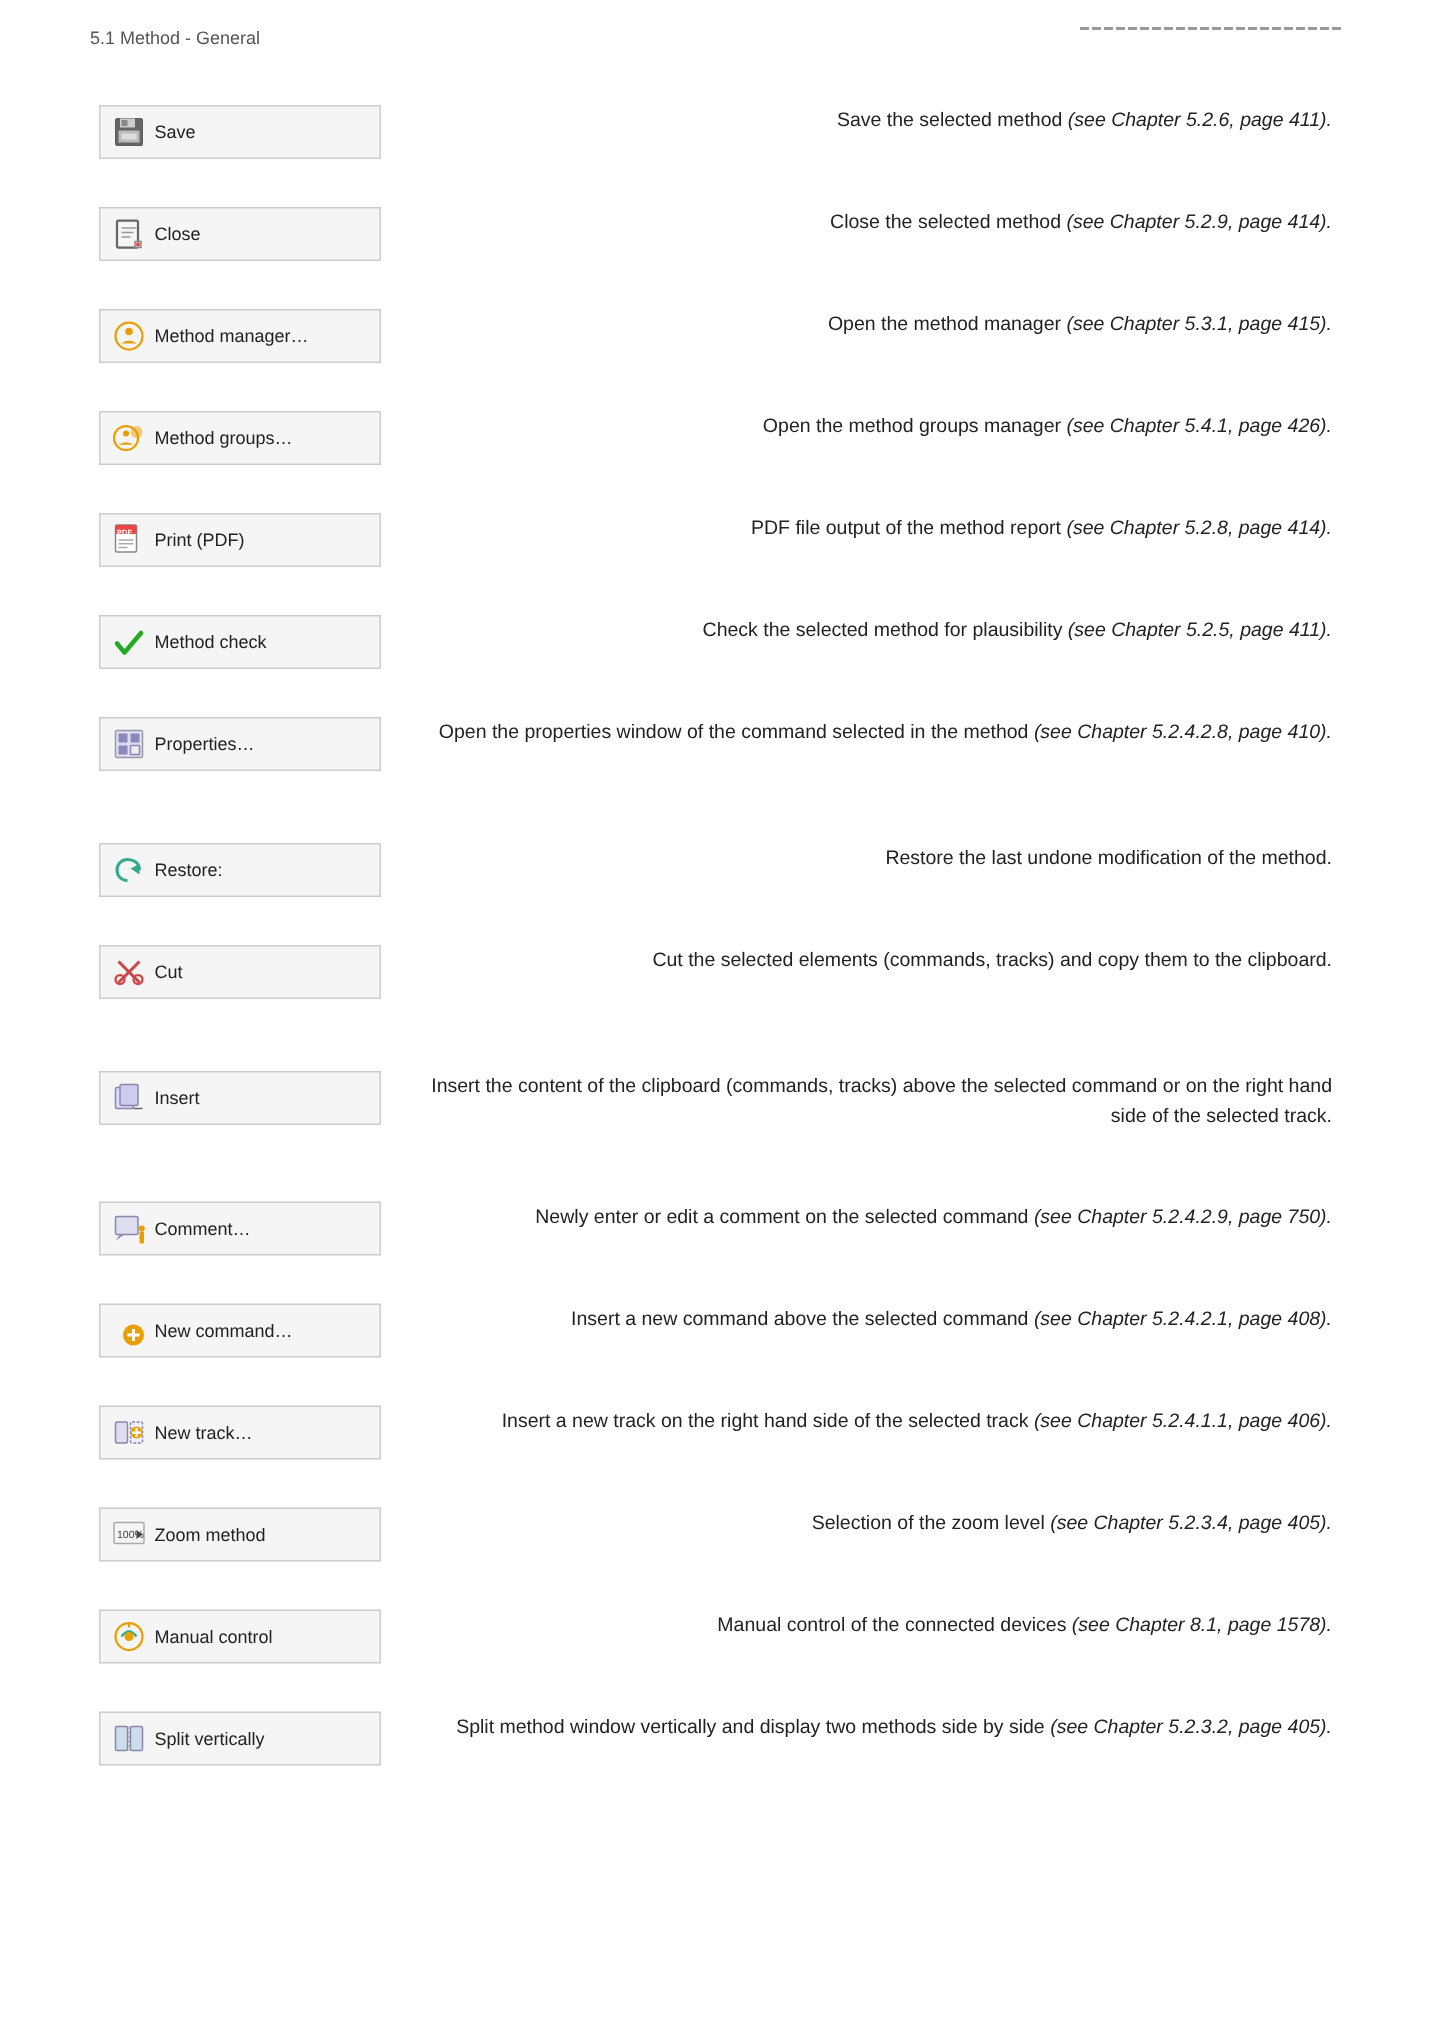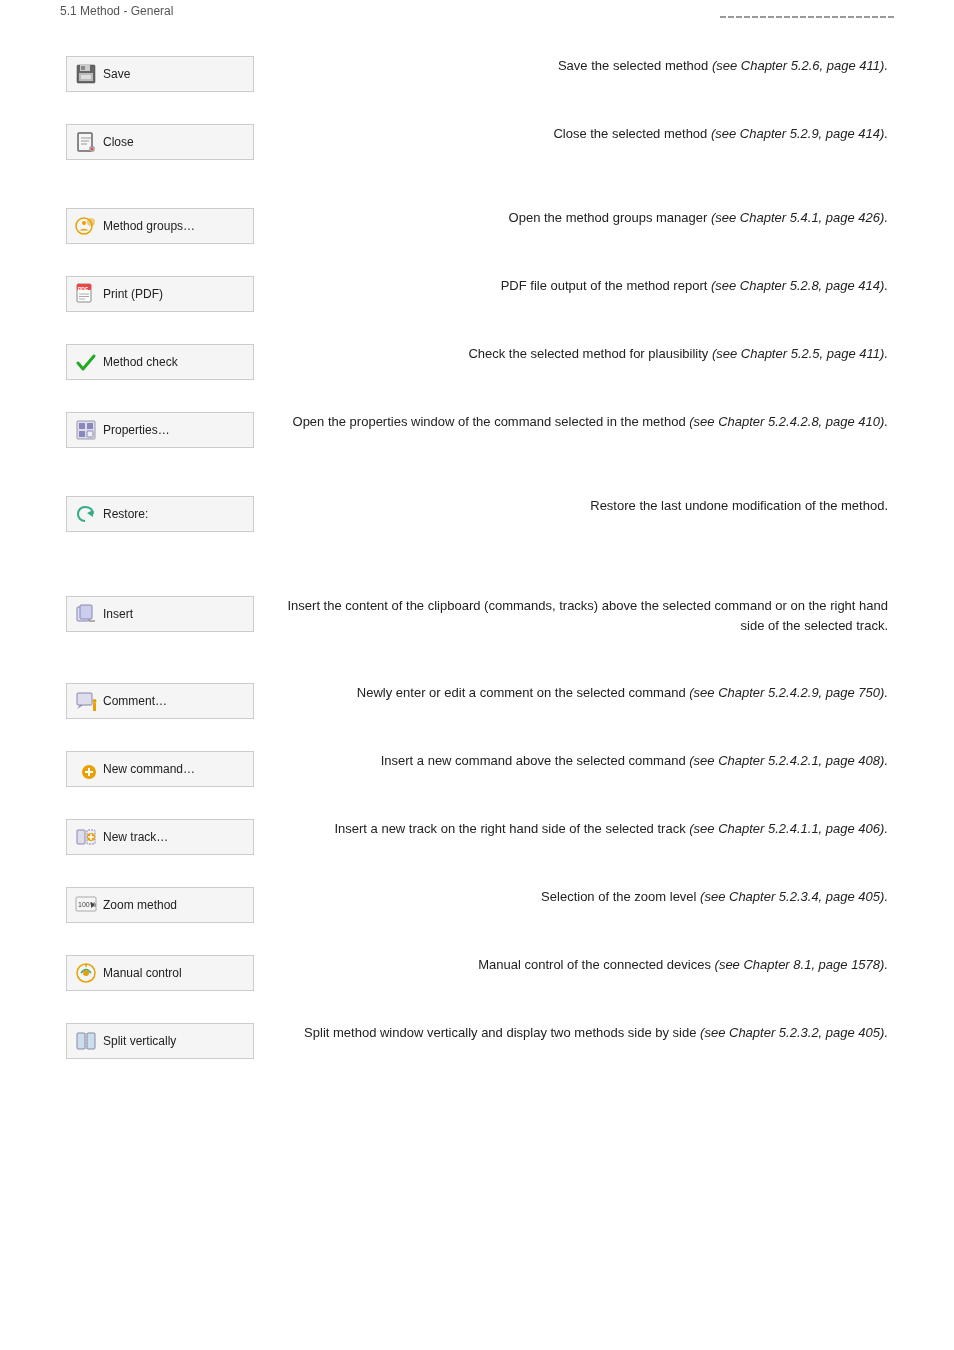--- a/index.html
+++ b/index.html
@@ -9,22 +9,22 @@
       background: #fff;
       color: #222;
       width: 954px;
       min-height: 1350px;
       position: relative;
     }
 
     .page-header {
       display: flex;
       justify-content: space-between;
-      align-items: flex-end;
-      padding: 4px 60px 10px 60px;
+      align-items: flex-start;
+      padding: 18px 60px 10px 60px;
       border-bottom: none;
     }
 
     .header-left {
       font-size: 12px;
       color: #555;
     }
 
     .header-right {
       display: flex;
@@ -182,20 +182,35 @@
                 </svg>
               </div>
               <span class="icon-label">Close</span>
             </div>
           </td>
           <td class="desc-col"><span class="desc-text">Close the selected method <em>(see Chapter 5.2.9, page 414).</em></span></td>
         </tr>
         <tr class="row-separator">
           <td colspan="2"></td>
         </tr>
+        <tr>
+          <td class="icon-col">
+            <div class="icon-cell">
+              <div class="icon-placeholder">
+                <svg width="22" height="22" viewBox="0 0 22 22">
+                  <circle cx="11" cy="11" r="9" fill="none" stroke="#e8a000" stroke-width="1.5"></circle>
+                  <circle cx="11" cy="8" r="2.5" fill="#e8a000"></circle>
+                  <path d="M6 16 Q11 12 16 16" fill="#e8a000"></path>
+                </svg>
+              </div>
+              <span class="icon-label">Method manager…</span>
+            </div>
+          </td>
+          <td class="desc-col"><span class="desc-text">Open the method manager <em>(see Chapter 5.3.1, page 415).</em></span></td>
+        </tr>
         <tr class="row-separator">
           <td colspan="2"></td>
         </tr>
         <tr>
           <td class="icon-col">
             <div class="icon-cell">
               <div class="icon-placeholder">
                 <svg width="22" height="22" viewBox="0 0 22 22">
                   <circle cx="9" cy="11" r="8" fill="none" stroke="#e8a000" stroke-width="1.5"></circle>
                   <circle cx="9" cy="8" r="2" fill="#e8a000"></circle>
@@ -281,20 +296,36 @@
                 </svg>
               </div>
               <span class="icon-label">Restore:</span>
             </div>
           </td>
           <td class="desc-col"><span class="desc-text">Restore the last undone modification of the method.</span></td>
         </tr>
         <tr class="row-separator">
           <td colspan="2"></td>
         </tr>
+        <tr>
+          <td class="icon-col">
+            <div class="icon-cell">
+              <div class="icon-placeholder">
+                <svg width="22" height="22" viewBox="0 0 22 22">
+                  <line x1="4" y1="4" x2="18" y2="18" stroke="#c44" stroke-width="2"></line>
+                  <line x1="4" y1="18" x2="18" y2="4" stroke="#c44" stroke-width="2"></line>
+                  <circle cx="5" cy="16" r="3" fill="none" stroke="#c44" stroke-width="1.5"></circle>
+                  <circle cx="17" cy="16" r="3" fill="none" stroke="#c44" stroke-width="1.5"></circle>
+                </svg>
+              </div>
+              <span class="icon-label">Cut</span>
+            </div>
+          </td>
+          <td class="desc-col"><span class="desc-text">Cut the selected elements (commands, tracks) and copy them to the clipboard.</span></td>
+        </tr>
         <tr class="row-separator">
           <td colspan="2"></td>
         </tr>
         <tr class="row-separator">
           <td colspan="2"></td>
         </tr>
         <tr>
           <td class="icon-col">
             <div class="icon-cell">
               <div class="icon-placeholder">

